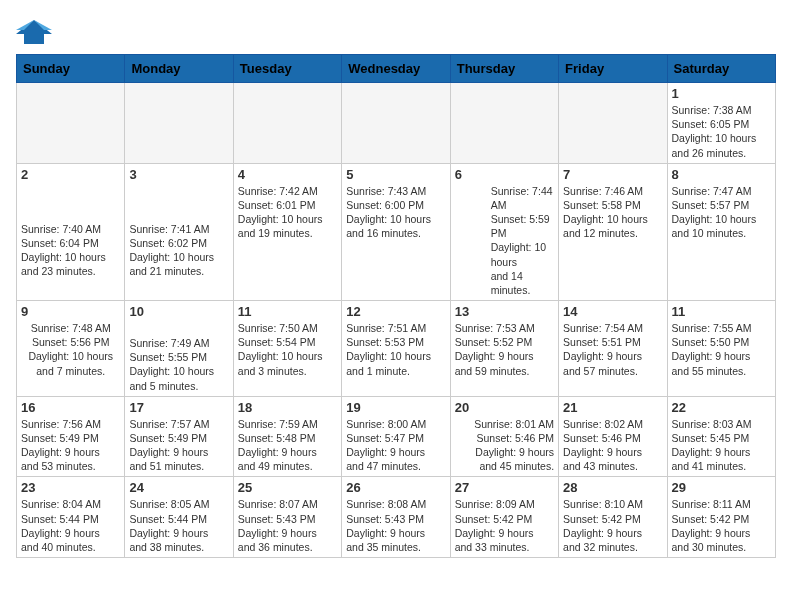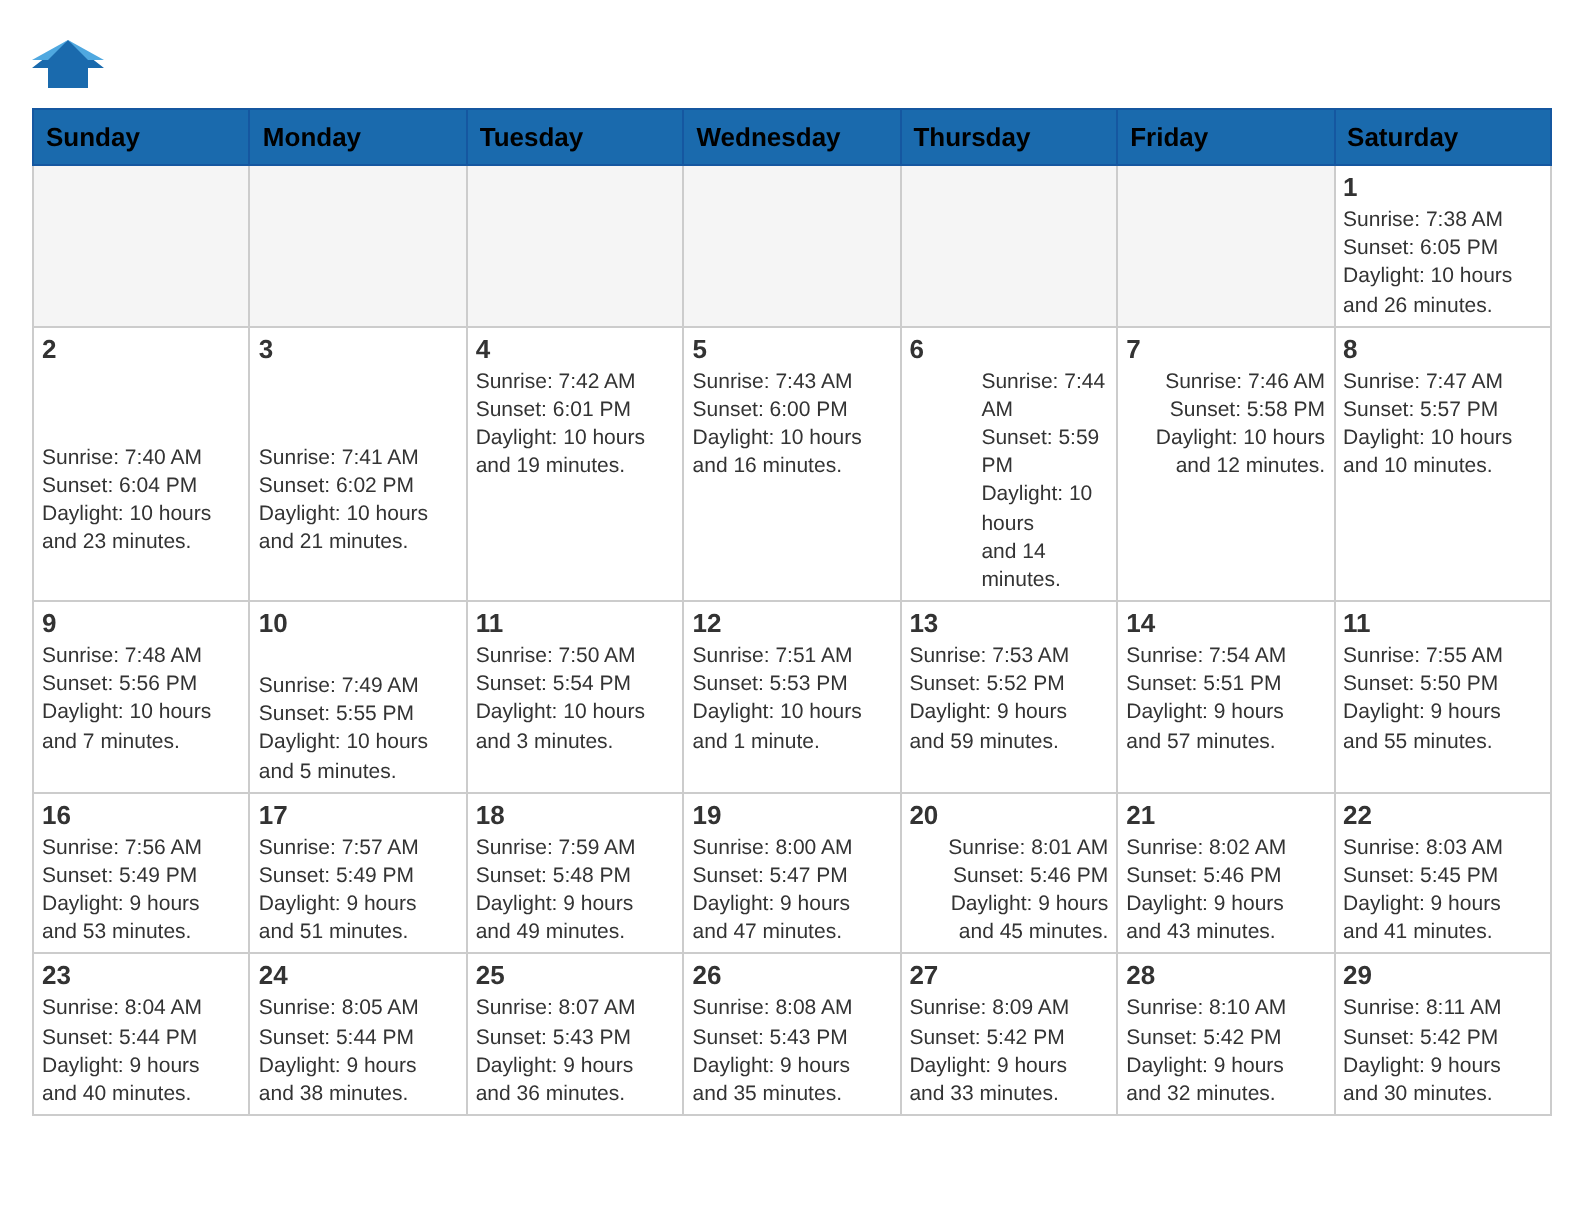--- a/index.html
+++ b/index.html
@@ -154,37 +154,37 @@
         </td>
         <td>
           <span class="day-number">6</span>
           <div class="day-info" style="white-space: pre-line; margin-left: 36px;">Sunrise: 7:44 AM
 Sunset: 5:59 PM
 Daylight: 10 hours
 and 14 minutes.</div>
         </td>
         <td>
           <span class="day-number">7</span>
-          <div class="day-info" style="white-space: pre-line; text-align: right;">Sunrise: 7:46 AM
+          <div class="day-info" style="white-space: pre-line;">Sunrise: 7:46 AM
 Sunset: 5:58 PM
 Daylight: 10 hours
 and 12 minutes.</div>
         </td>
         <td>
           <span class="day-number">8</span>
           <div class="day-info" style="white-space: pre-line;">Sunrise: 7:47 AM
 Sunset: 5:57 PM
 Daylight: 10 hours
 and 10 minutes.</div>
         </td>
       </tr>
       <tr>
         <td>
           <span class="day-number">9</span>
-          <div class="day-info" style="white-space: pre-line;">Sunrise: 7:48 AM
+          <div class="day-info" style="white-space: pre-line; text-align: center;">Sunrise: 7:48 AM
 Sunset: 5:56 PM
 Daylight: 10 hours
 and 7 minutes.</div>
         </td>
         <td>
           <span class="day-number">10</span>
           <div class="day-info" style="white-space: pre-line; margin-top: 17px;">Sunrise: 7:49 AM
 Sunset: 5:55 PM
 Daylight: 10 hours
 and 5 minutes.</div>

